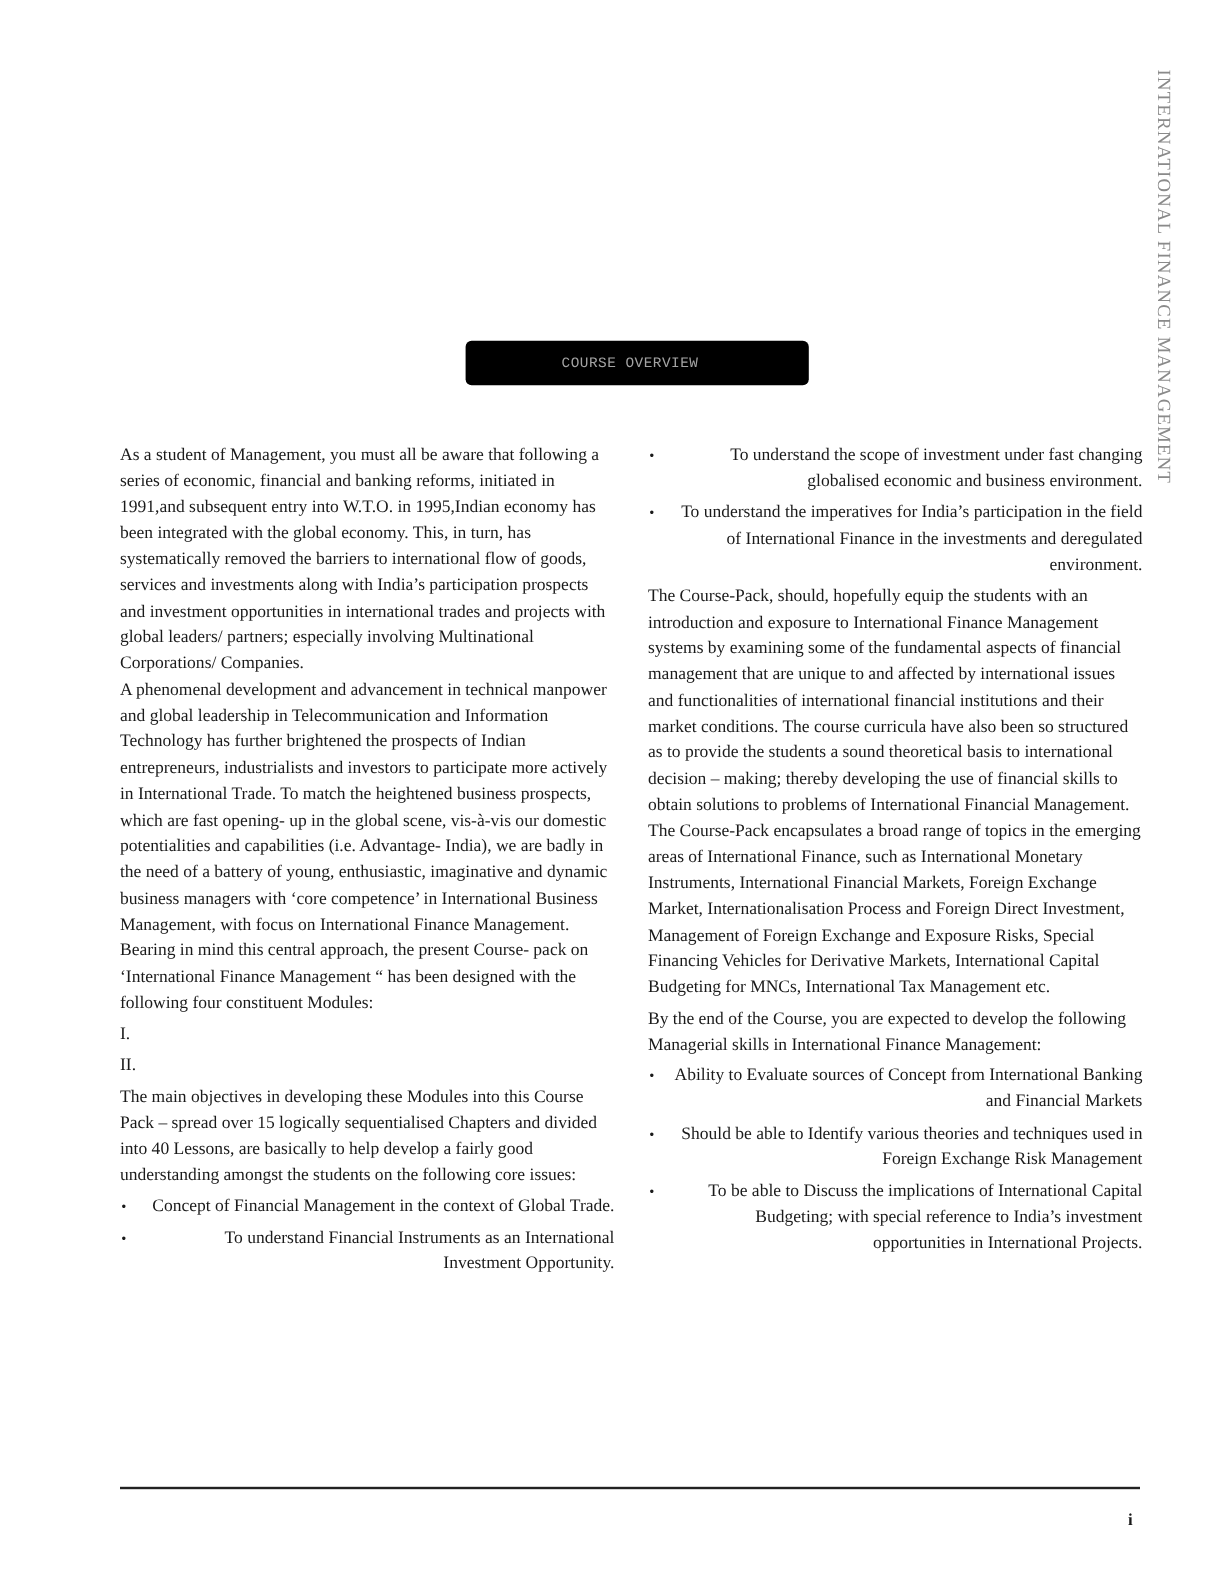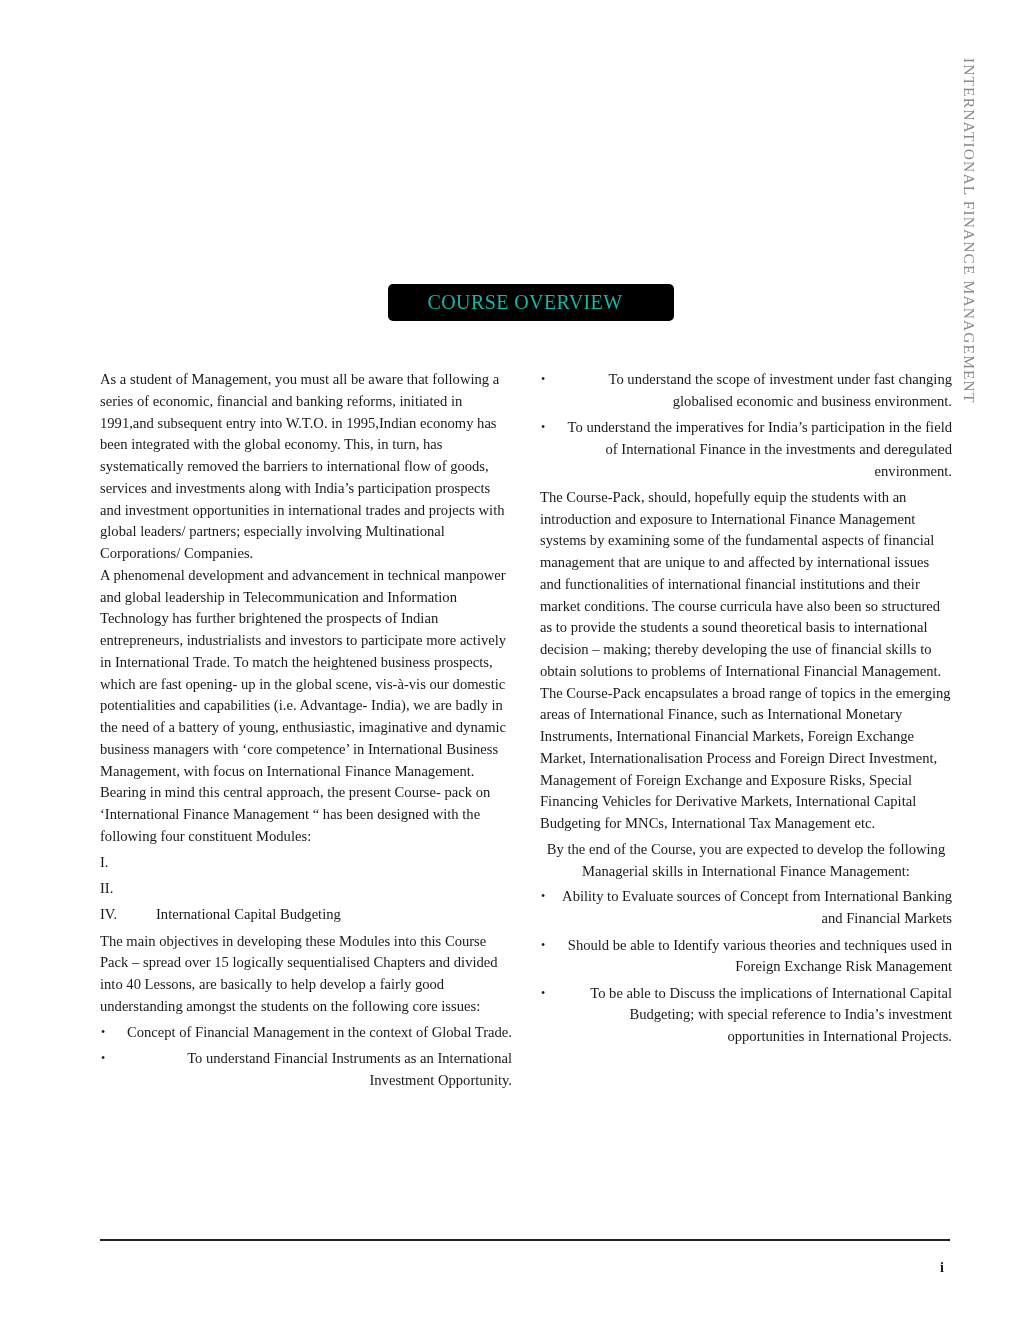--- a/index.html
+++ b/index.html
@@ -32,39 +32,39 @@
       top: 284px;
       width: 286px;
       height: 37px;
       background: #000000;
       border-radius: 5px;
       display: flex;
       align-items: center;
       justify-content: center;
     }
     .title-box span {
-      color: #14b8a6;
-      font-size: 20px;
+      color: #a3a3a3;
+      font-size: 12px;
       letter-spacing: 0.4px;
-      font-family: Liberation Serif, serif;
+      font-family: Liberation Mono, monospace;
       position: relative;
       left: -6px;
     }
     .col {
       position: absolute;
       top: 369px;
       font-size: 14.6px;
       line-height: 21.75px;
     }
     .col-left { left: 100px; width: 412px; }
     .col-right { left: 540px; width: 412px; }
     .col p {
       margin: 0;
     }
-    .col p.gap-before { margin-top: 4px; text-align: center; }
+    .col p.gap-before { margin-top: 4px; }
     .modules {
       margin: 4px 0 0 0;
       padding: 0;
       list-style: none;
     }
     .modules li {
       display: flex;
       line-height: 21.75px;
       margin-bottom: 4.6px;
     }
@@ -118,24 +118,20 @@
   <p style="text-align:left;">As a student of Management, you must all be aware that following a series of economic, financial and banking reforms, initiated in 1991,and subsequent entry into W.T.O. in 1995,Indian economy has been integrated with the global economy. This, in turn, has systematically removed the barriers to international flow of goods, services and investments along with India’s participation prospects and investment opportunities in international trades and projects with global leaders/ partners; especially involving Multinational Corporations/ Companies.</p>
   <p>A phenomenal development and advancement in technical manpower and global leadership in Telecommunication and Information Technology has further brightened the prospects of Indian entrepreneurs, industrialists and investors to participate more actively in International Trade. To match the heightened business prospects, which are fast opening- up in the global scene, vis-à-vis our domestic potentialities and capabilities (i.e. Advantage- India), we are badly in the need of a battery of young, enthusiastic, imaginative and dynamic business managers with ‘core competence’ in International Business Management, with focus on International Finance Management. Bearing in mind this central approach, the present Course- pack on ‘International Finance Management “ has been designed with the following four constituent Modules:</p>
 
   <ul class="modules">
     <li>
       <span class="num">I.</span>
     </li>
     <li>
       <span class="num">II.</span>
     </li>
-    <li>
-      <span class="num">IV.</span>
-      <span>International Capital Budgeting</span>
-    </li>
   </ul>
 
   <p>The main objectives in developing these Modules into this Course Pack – spread over 15 logically sequentialised Chapters and divided into 40 Lessons, are basically to help develop a fairly good understanding amongst the students on the following core issues:</p>
 
   <ul class="bullets">
     <li>
       <span class="dot">•</span>
       <span class="txt">Concept of Financial Management in the context of Global Trade.</span>
     </li>
     <li>

